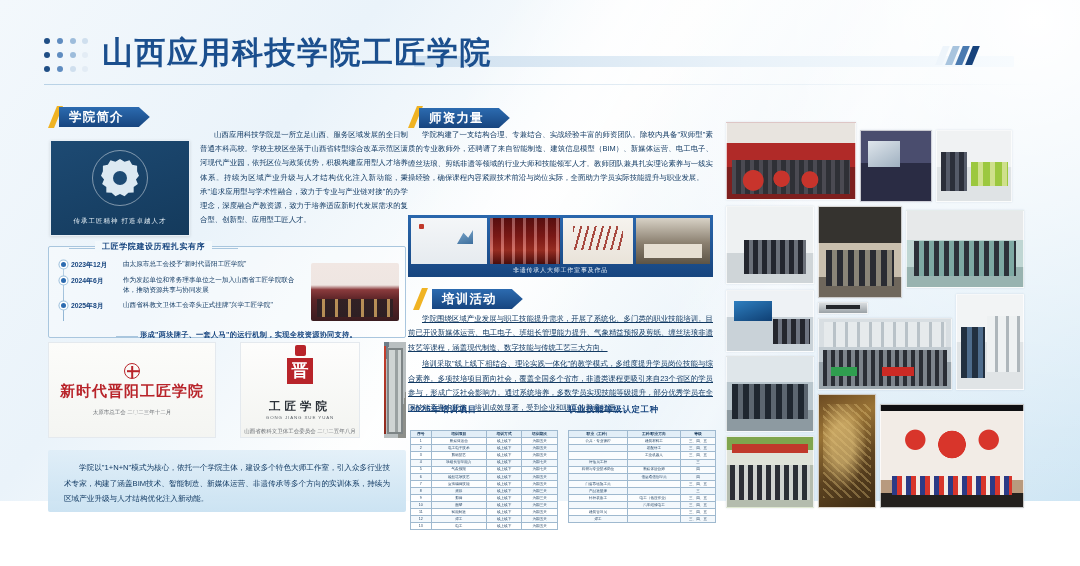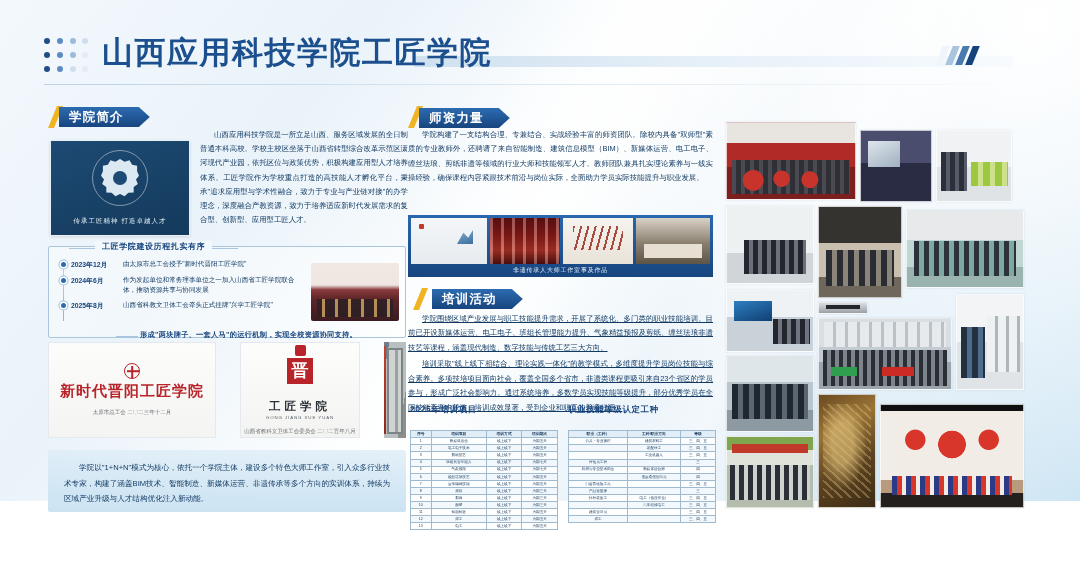--- a/index.html
+++ b/index.html
@@ -319,21 +319,21 @@
         </div>
   </div>
 
   <div class="emblem">
     <div class="ring">
       <div class="gear"></div>
     </div>
     <div class="slogan">传承工匠精神 打造卓越人才</div>
   </div>
 
-  <div class="intro-text">山西应用科技学院是一所立足山西、服务区域发展的全日制普通本科高校。学校主校区坐落于山西省转型综合改革示范区潇河现代产业园，依托区位与政策优势，积极构建应用型人才培养体系。工匠学院作为学校重点打造的高技能人才孵化平台，秉承"追求应用型与学术性融合，致力于专业与产业链对接"的办学理念，深度融合产教资源，致力于培养适应新时代发展需求的复合型、创新型、应用型工匠人才。</div>
+  <div class="intro-text">山西应用科技学院是一所立足山西、服务区域发展的全日制普通本科高校。学校主校区坐落于山西省转型综合改革示范区潇河现代产业园，依托区位与政策优势，积极构建应用型人才培养体系。持续为区域产业升级与人才结构优化注入新动能，秉承"追求应用型与学术性融合，致力于专业与产业链对接"的办学理念，深度融合产教资源，致力于培养适应新时代发展需求的复合型、创新型、应用型工匠人才。</div>
 
   <div class="timeline-box">
     <div class="tl-title">工匠学院建设历程扎实有序</div>
     <div class="tl-rail"></div>
     <div class="tl-rows">
       <div class="tl-row">
         <div class="tl-dot">
               <b></b>
             </div>
         <div class="tl-date">2023年12月</div>

